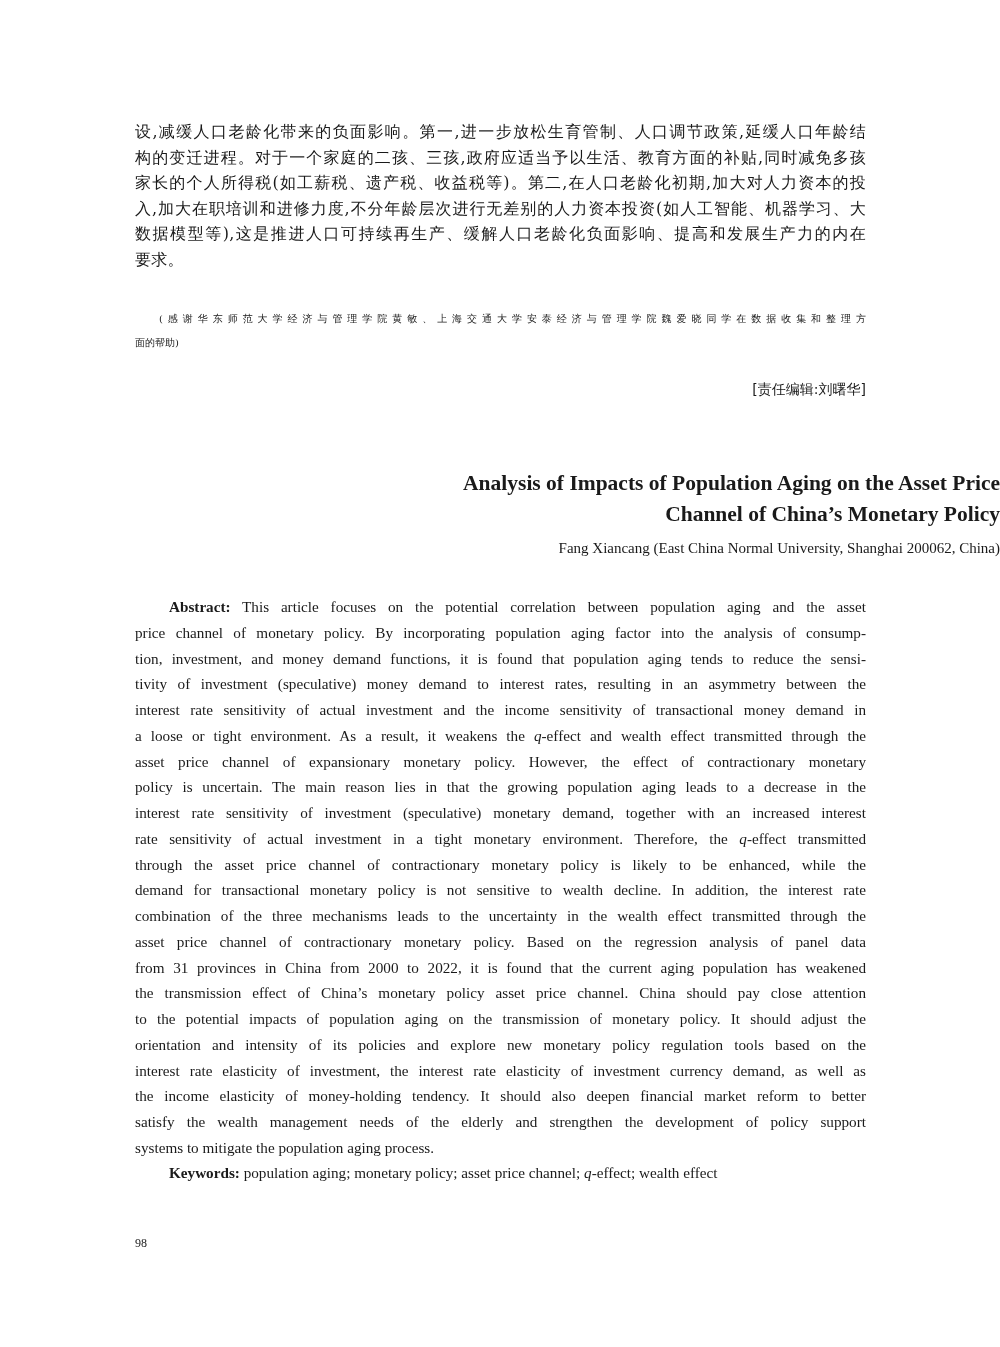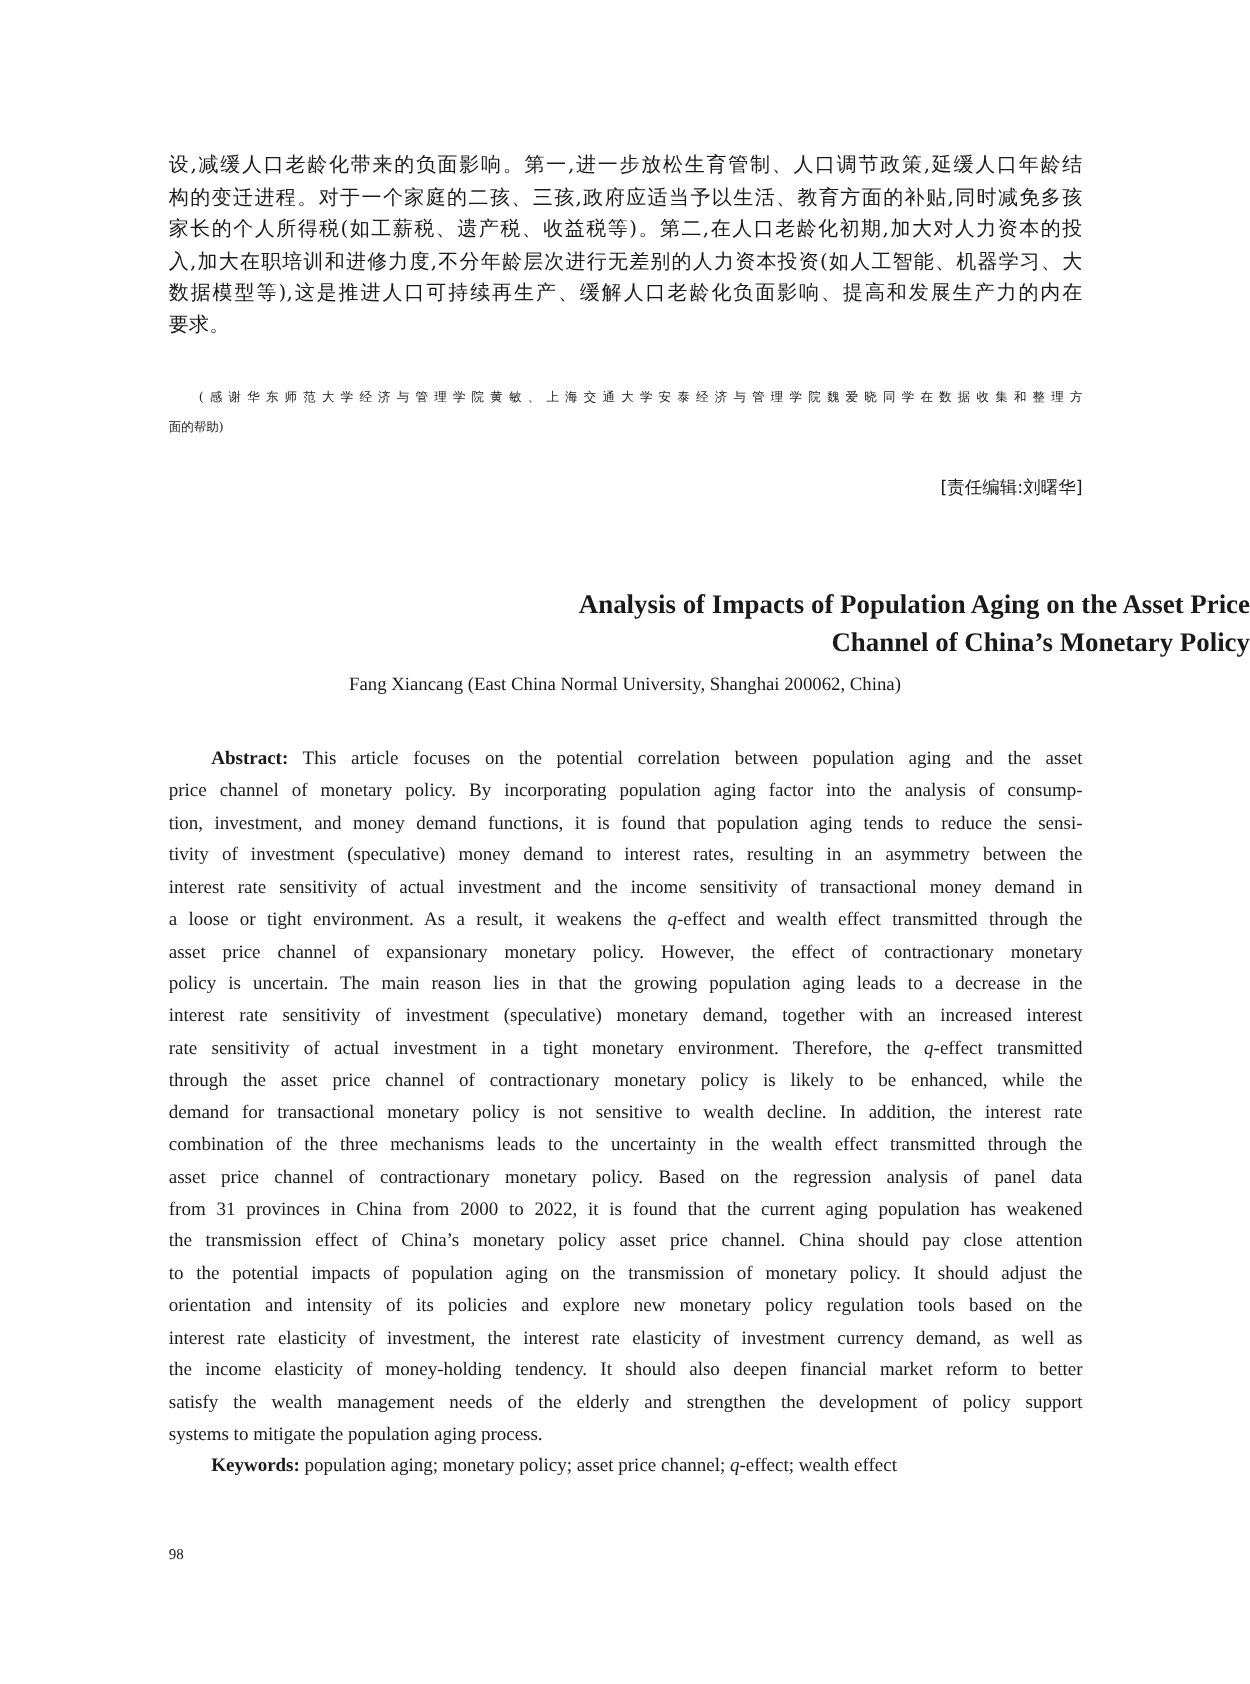--- a/index.html
+++ b/index.html
@@ -7,21 +7,21 @@
   .page { position: absolute; left: 0; top: 0; width: 1000px; height: 1347px; }
   .zh-body { position: absolute; left: 135px; top: 119px; width: 731px; }
   .zh-line { height: 25.6px; line-height: 25.6px; font-family: "DejaVu Serif", serif; font-size: 16px; white-space: nowrap; overflow: hidden; text-align: justify; text-align-last: justify; letter-spacing: 0.2px; }
   .zh-line.last { text-align-last: left; }
   .ack { position: absolute; left: 135px; top: 307px; width: 731px; font-family: "DejaVu Serif", serif; font-size: 10px; color: #222; }
   .ack .l { height: 24px; line-height: 24px; white-space: nowrap; overflow: hidden; text-align: justify; text-align-last: justify; }
   .ack .l.first { padding-left: 24px; }
   .ack .l.last { text-align-last: left; }
   .editor { position: absolute; right: 134px; top: 381px; font-family: "DejaVu Sans", sans-serif; font-size: 14px; color: #1a1a1a; }
   .title { position: absolute; left: 0; width: 1000px; top: 452px; text-align: right; font-family: "Liberation Serif", serif; font-weight: bold; font-size: 21.5px; line-height: 31px; color: #1a1a1a; margin-top: 16px; }
-  .author { position: absolute; left: 0; width: 1000px; top: 538px; text-align: center; font-family: "Liberation Serif", serif; font-size: 15px; line-height: 20px; }
+  .author { position: absolute; left: 0; width: 1000px; top: 538px; text-align: right; font-family: "Liberation Serif", serif; font-size: 15px; line-height: 20px; }
   .abstract { position: absolute; left: 135px; top: 594px; width: 731px; font-family: "Liberation Serif", serif; font-size: 15.2px; color: #1a1a1a; }
   .abs-line { height: 25.75px; line-height: 25.75px; white-space: nowrap; text-align: justify; text-align-last: justify; }
   .abs-line.indent { padding-left: 34px; }
   .abs-line.last { text-align-last: left; }
   .b { font-weight: bold; }
   .i { font-style: italic; }
   .keywords { position: absolute; left: 169px; top: 1161px; font-family: "Liberation Serif", serif; font-size: 15.2px; line-height: 24px; white-space: nowrap; }
   .pagenum { position: absolute; left: 135px; top: 1236px; font-family: "Liberation Serif", serif; font-size: 12px; }
 </style>
 </head>

